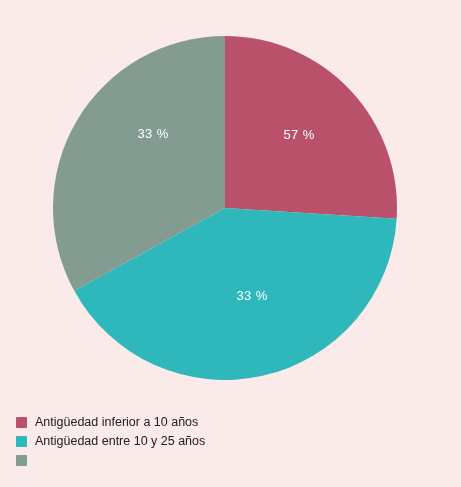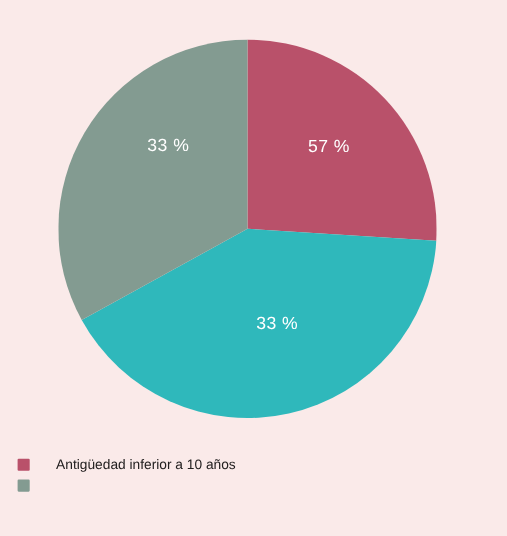--- a/index.html
+++ b/index.html
@@ -31,42 +31,41 @@
   }
   .pie-svg {
     display: block;
     width: 344px;
     height: 344px;
   }
 
   .slice-label {
     position: absolute;
     color: #ffffff;
-    font-size: 16px;
+    font-size: 13px;
     font-family: "Liberation Sans", sans-serif;
     letter-spacing: 0.4px;
     white-space: nowrap;
     transform: translate(-50%, -50%);
     pointer-events: none;
   }
   .slice-label-0 { left: 299px; top: 134px; }
   .slice-label-1 { left: 252px; top: 295px; }
   .slice-label-2 { left: 153px; top: 133px; }
 
   .legend {
     position: absolute;
     left: 16px;
     top: 413px;
     width: 430px;
   }
   .legend-row {
     display: flex;
     align-items: center;
     height: 19px;
-    gap: 16px;
   }
   .legend-swatch {
     width: 11px;
     height: 11px;
     flex: 0 0 11px;
     border-radius: 1px;
   }
   .legend-text {
     margin-left: 8px;
     font-size: 12.5px;
@@ -94,17 +93,21 @@
   <div class="slice-label slice-label-0">57 %</div>
   <div class="slice-label slice-label-1">33 %</div>
   <div class="slice-label slice-label-2">33 %</div>
 
   <div class="legend">
     <div class="legend-row">
       <span class="legend-swatch" style="background: rgb(185, 81, 106);"></span>
       <span class="legend-text">Antigüedad inferior a 10 años</span>
     </div>
     <div class="legend-row">
+      <span class="legend-swatch" style="background: rgb(47, 184, 187);"></span>
+      <span class="legend-text">Antigüedad entre 10 y 25 años</span>
+    </div>
+    <div class="legend-row">
       <span class="legend-swatch" style="background: rgb(131, 155, 145);"></span>
     </div>
   </div>
 
 </div>
 
 </body></html>

